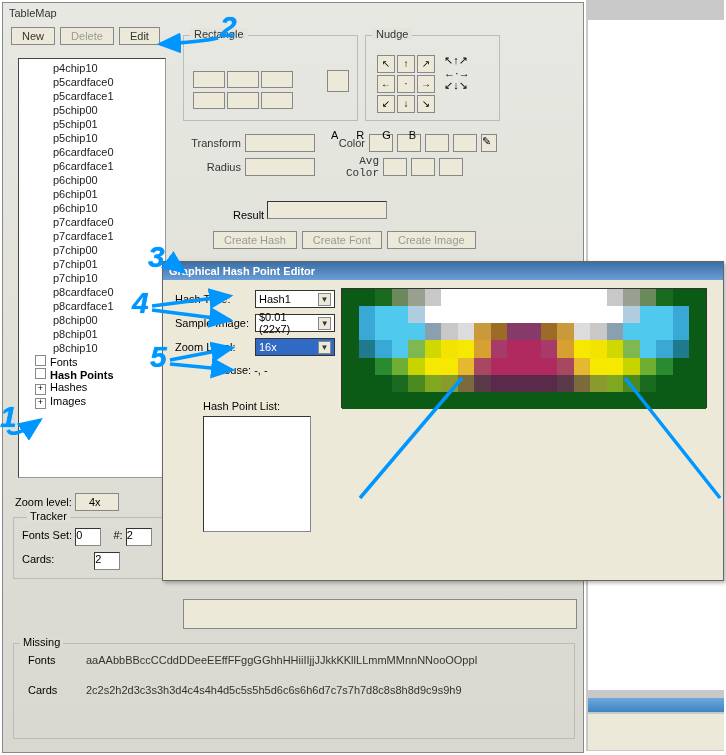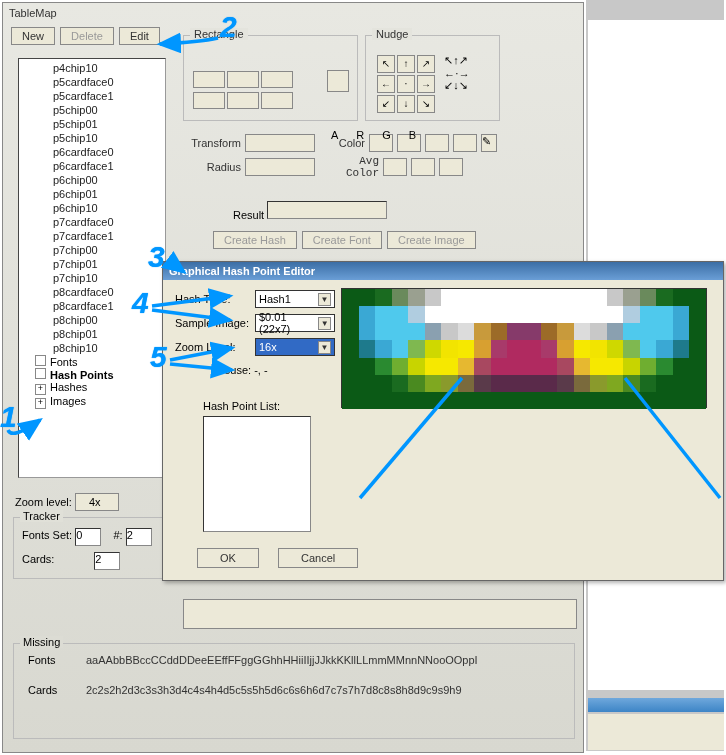--- a/index.html
+++ b/index.html
@@ -63,21 +63,21 @@
 
 .result-row { position:absolute; top: 198px; left: 230px; }
 .result-in { width:120px; height:18px; background:#ece9d8; border:1px inset #888; display:inline-block;}
 
 .create-row { position:absolute; top: 228px; left: 210px; }
 
 .zoom-row { position:absolute; top: 490px; left: 12px; }
 .zoom-row .dd { width:40px; }
 
 .tracker-box { position:absolute; top: 514px; left: 10px; width: 560px; height: 62px; border:1px solid #bbb;}
-.tracker-box .legend { position:absolute; top:-8px; left:6px; background:#e0e0d8; padding:0 3px;}
+.tracker-box .legend { position:absolute; top:-8px; left:13px; background:#e0e0d8; padding:0 3px;}
 .tracker-inner { padding:10px 8px; }
 .small-in { width:26px; height:18px; background:#fff; border:1px inset #888; display:inline-block;}
 
 .lower-panel {
   position:absolute; top: 596px; left: 180px; width: 394px; height: 30px;
   background:#ece9d8; border:1px solid #888;
 }
 
 .missing-box { position:absolute; top: 640px; left: 10px; width: 562px; height: 96px; border:1px solid #bbb;}
 .missing-box .legend { position:absolute; top:-8px; left:6px; background:#dcdcd4; padding:0 3px;}
@@ -298,24 +298,20 @@
           <span>16x</span>
           <span class="arrow">▼</span>
         </span>
     </div>
     <div class="dlg-row" style="margin-top:8px;">
       <span style="margin-left:40px;">Mouse: -, -</span>
     </div>
     <div style="position:absolute; top:120px; left:40px;">Hash Point List:</div>
     <div class="hash-list"></div>
 
-    <div class="dlg-btns">
-      <span class="btn">OK</span>
-      <span class="btn">Cancel</span>
-    </div>
 
     <div class="pixel-image" id="pixelimg">
         <div class="px-row">
           <div class="px" style="background: rgb(11, 90, 22);"></div>
           <div class="px" style="background: rgb(11, 90, 22);"></div>
           <div class="px" style="background: rgb(26, 107, 32);"></div>
           <div class="px" style="background: rgb(106, 138, 92);"></div>
           <div class="px" style="background: rgb(154, 160, 144);"></div>
           <div class="px" style="background: rgb(200, 200, 200);"></div>
           <div class="px" style="background: rgb(255, 255, 255);"></div>

